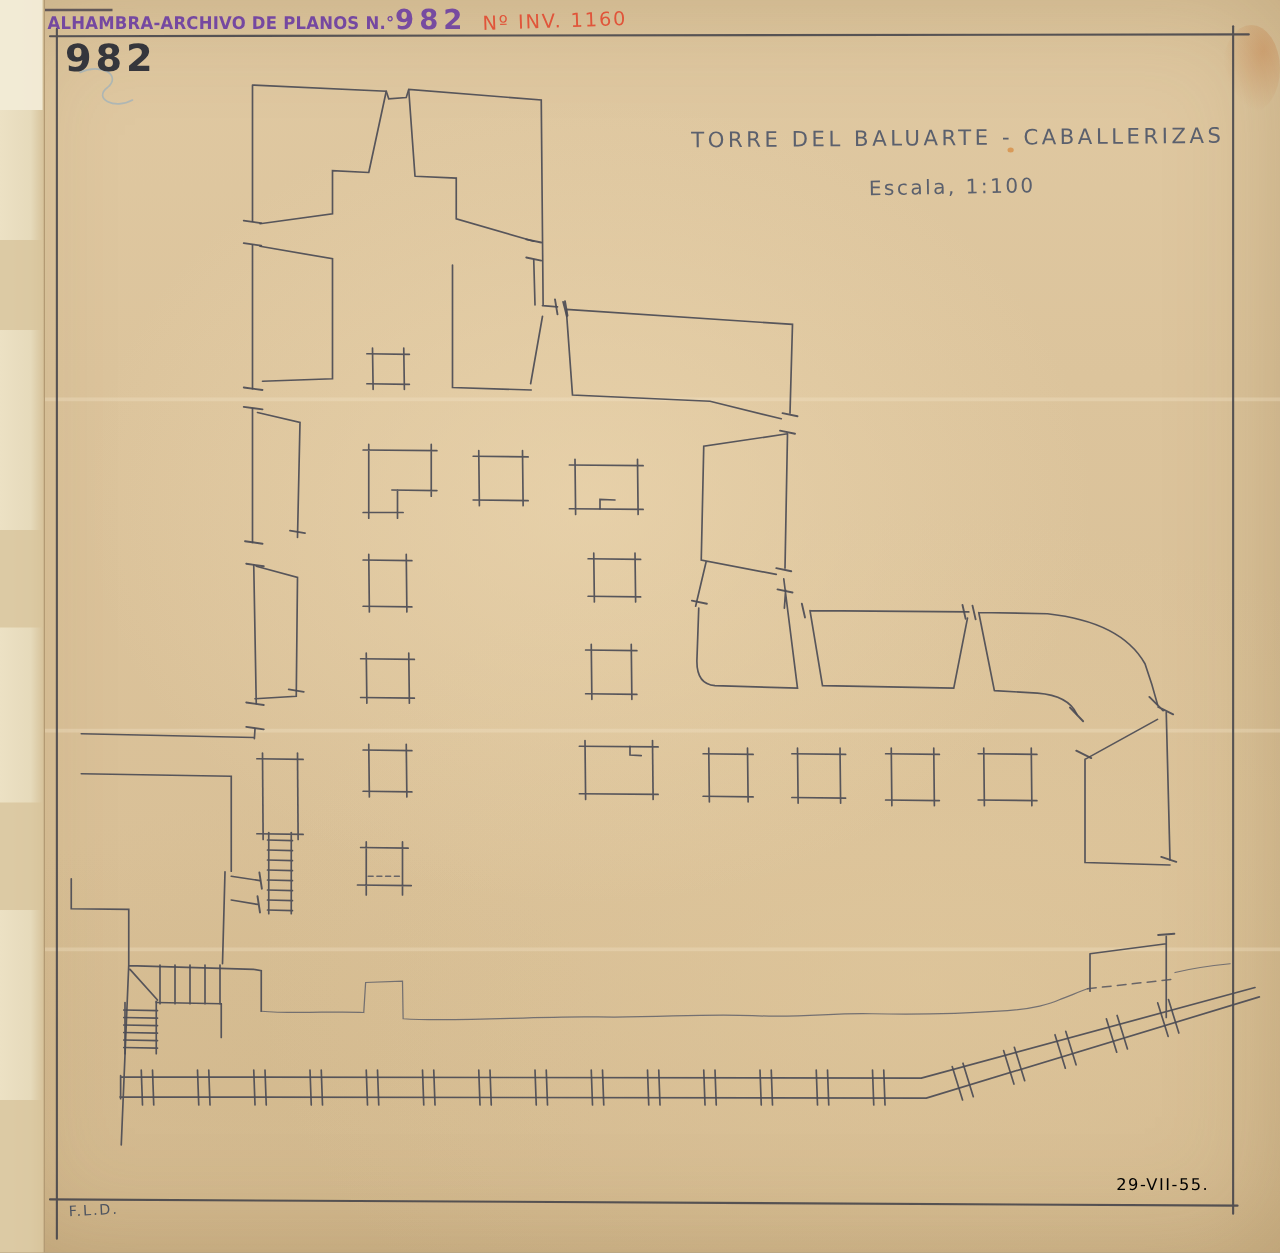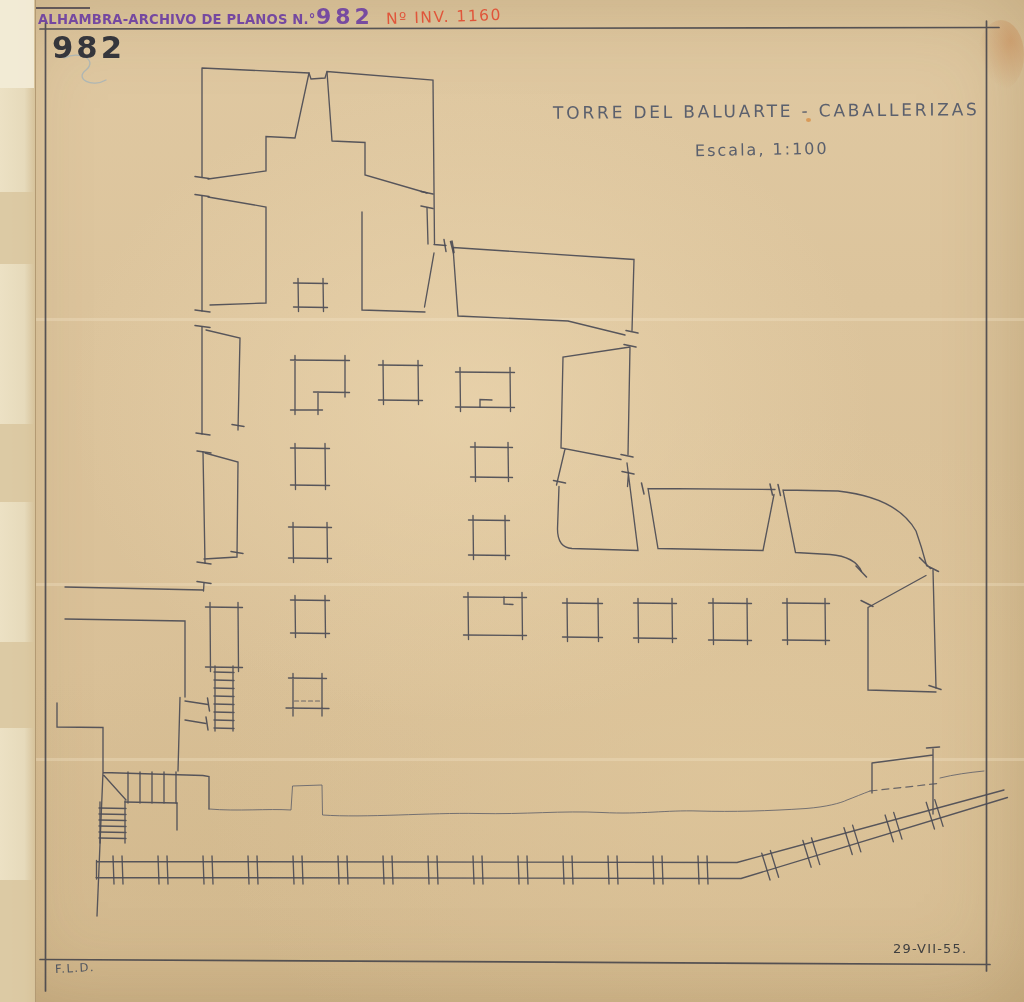--- a/index.html
+++ b/index.html
@@ -39,21 +39,21 @@
   .inv-number{position:absolute;left:386px;top:8px;font-size:15.5px;font-weight:500;
     color:#e2472e;letter-spacing:1.5px;transform:rotate(-2deg);opacity:.88;white-space:nowrap;}
   .plan-number{position:absolute;left:52px;top:30px;font-size:30px;font-weight:bold;
     color:#35363c;letter-spacing:3px;transform:scaleX(1.02);transform-origin:left;}
   .plan-title{position:absolute;left:553px;top:101px;font-size:17px;color:#5b606d;
     letter-spacing:2.8px;transform:rotate(-.5deg);white-space:nowrap;}
   .scale-label{position:absolute;left:695px;top:140px;font-size:16px;color:#5b606d;
     letter-spacing:2px;transform:rotate(-1deg);white-space:nowrap;}
   .initials{position:absolute;left:55px;top:961px;font-size:11.5px;color:#4e5460;
     letter-spacing:1.5px;transform:rotate(-3deg);white-space:nowrap;}
-  .plan-date{position:absolute;left:893px;top:941px;font-size:13px;color:#404040;
+  .plan-date{position:absolute;left:893px;top:941px;font-size:13px;color:#000000;
     letter-spacing:1.2px;white-space:nowrap;}
   
   .logo{position:absolute;left:0;top:924px;width:190px;height:72px;}
   .logo-org{position:absolute;left:6px;top:42px;font-size:8.5px;font-weight:bold;
     color:rgba(222,96,74,.82);letter-spacing:.6px;transform:scaleX(.98);transform-origin:left;
     white-space:nowrap;}
   .logo-dept{position:absolute;left:14px;top:55px;font-size:5.2px;font-weight:bold;
     color:rgba(222,96,74,.75);letter-spacing:.4px;white-space:nowrap;}
 </style>
 </head>

